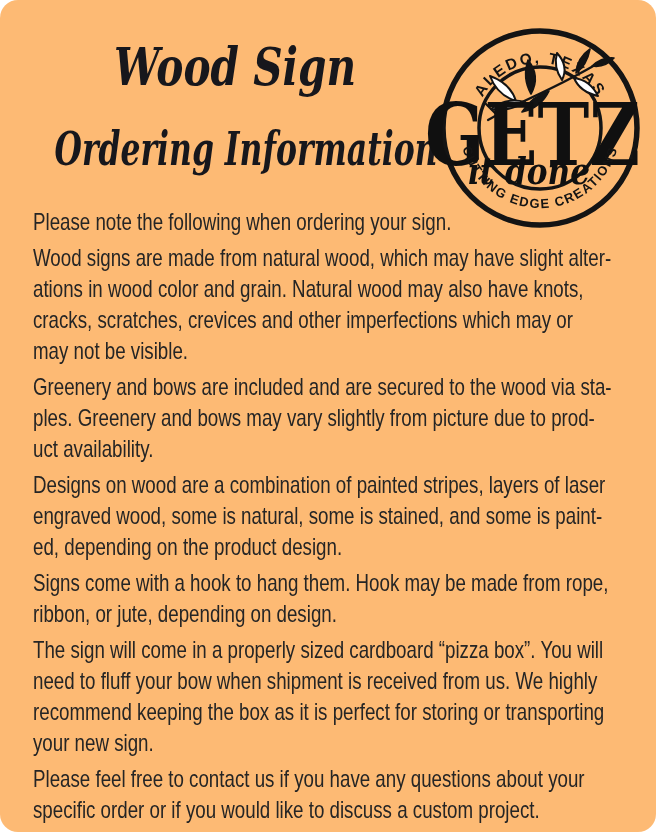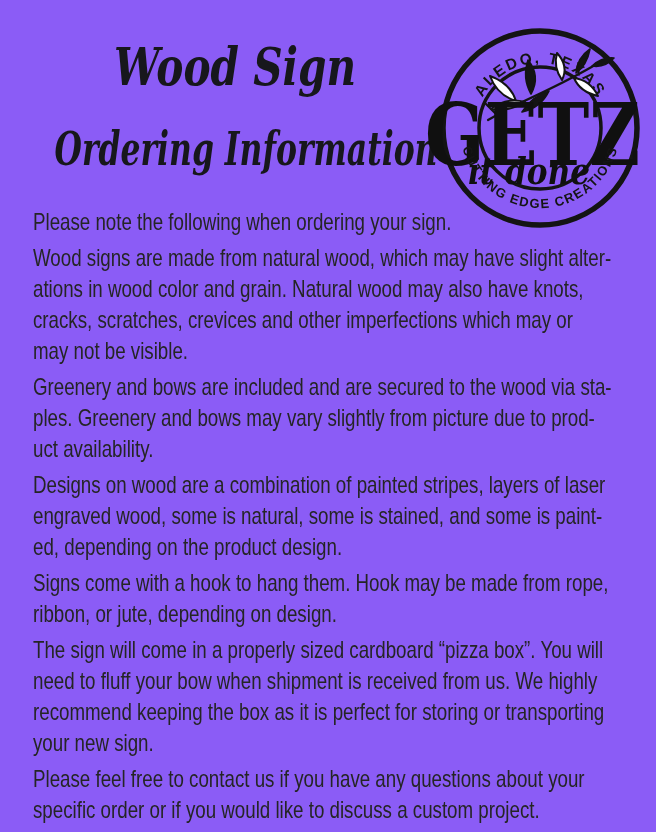--- a/index.html
+++ b/index.html
@@ -1,18 +1,18 @@
 <!DOCTYPE html>
 <html><head>
 <meta charset="utf-8">
 <style>
   html,body{margin:0;padding:0;background:#ffffff;}
   .page{
-    position:relative;width:656px;height:832px;background:#8b5cf6;
-    overflow:hidden;font-family:"Liberation Sans",sans-serif;color:#252525;
+    position:relative;width:656px;height:832px;background:#fdba74;
+    overflow:hidden;font-family:"Liberation Sans",sans-serif;color:#252525;border-radius:18px;
   }
   
   .title-svg{position:absolute;left:25px;top:20px;}
   .script{
     font-family:"DejaVu Serif",serif;font-style:italic;font-weight:700;
     fill:#17171c;
   }
   .t1{font-size:52px;}
   .t2{font-size:47px;}
   

